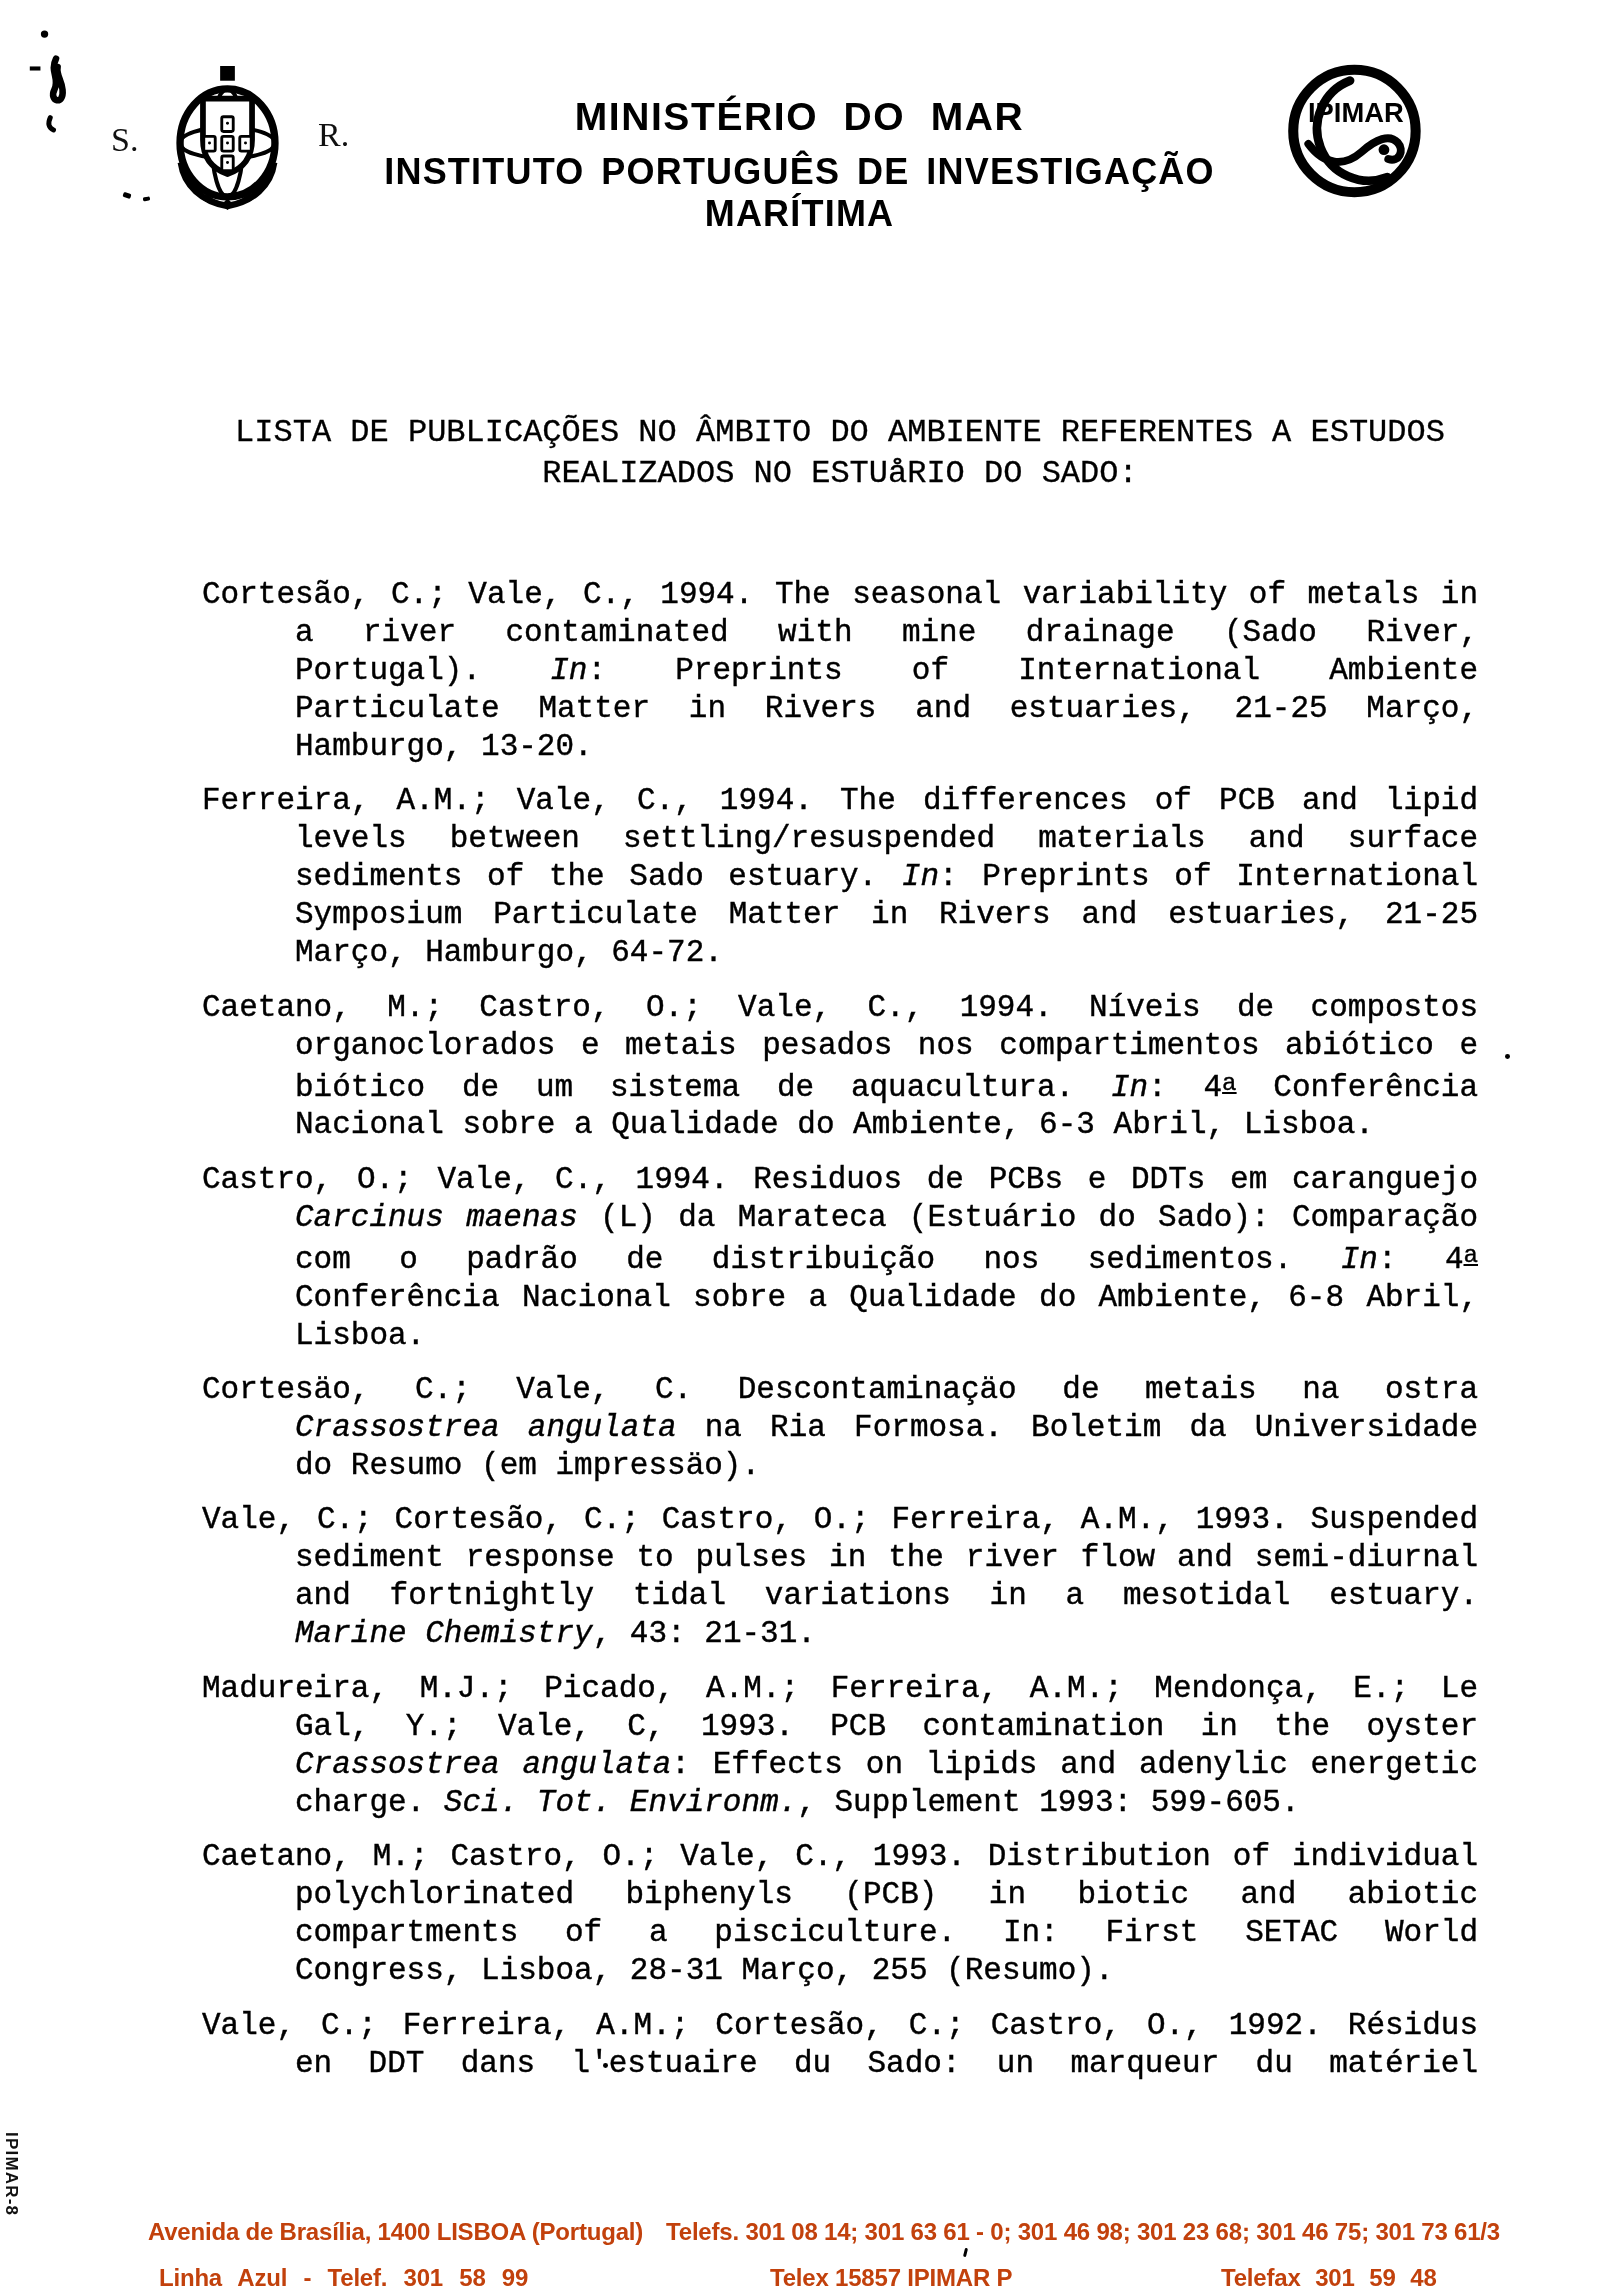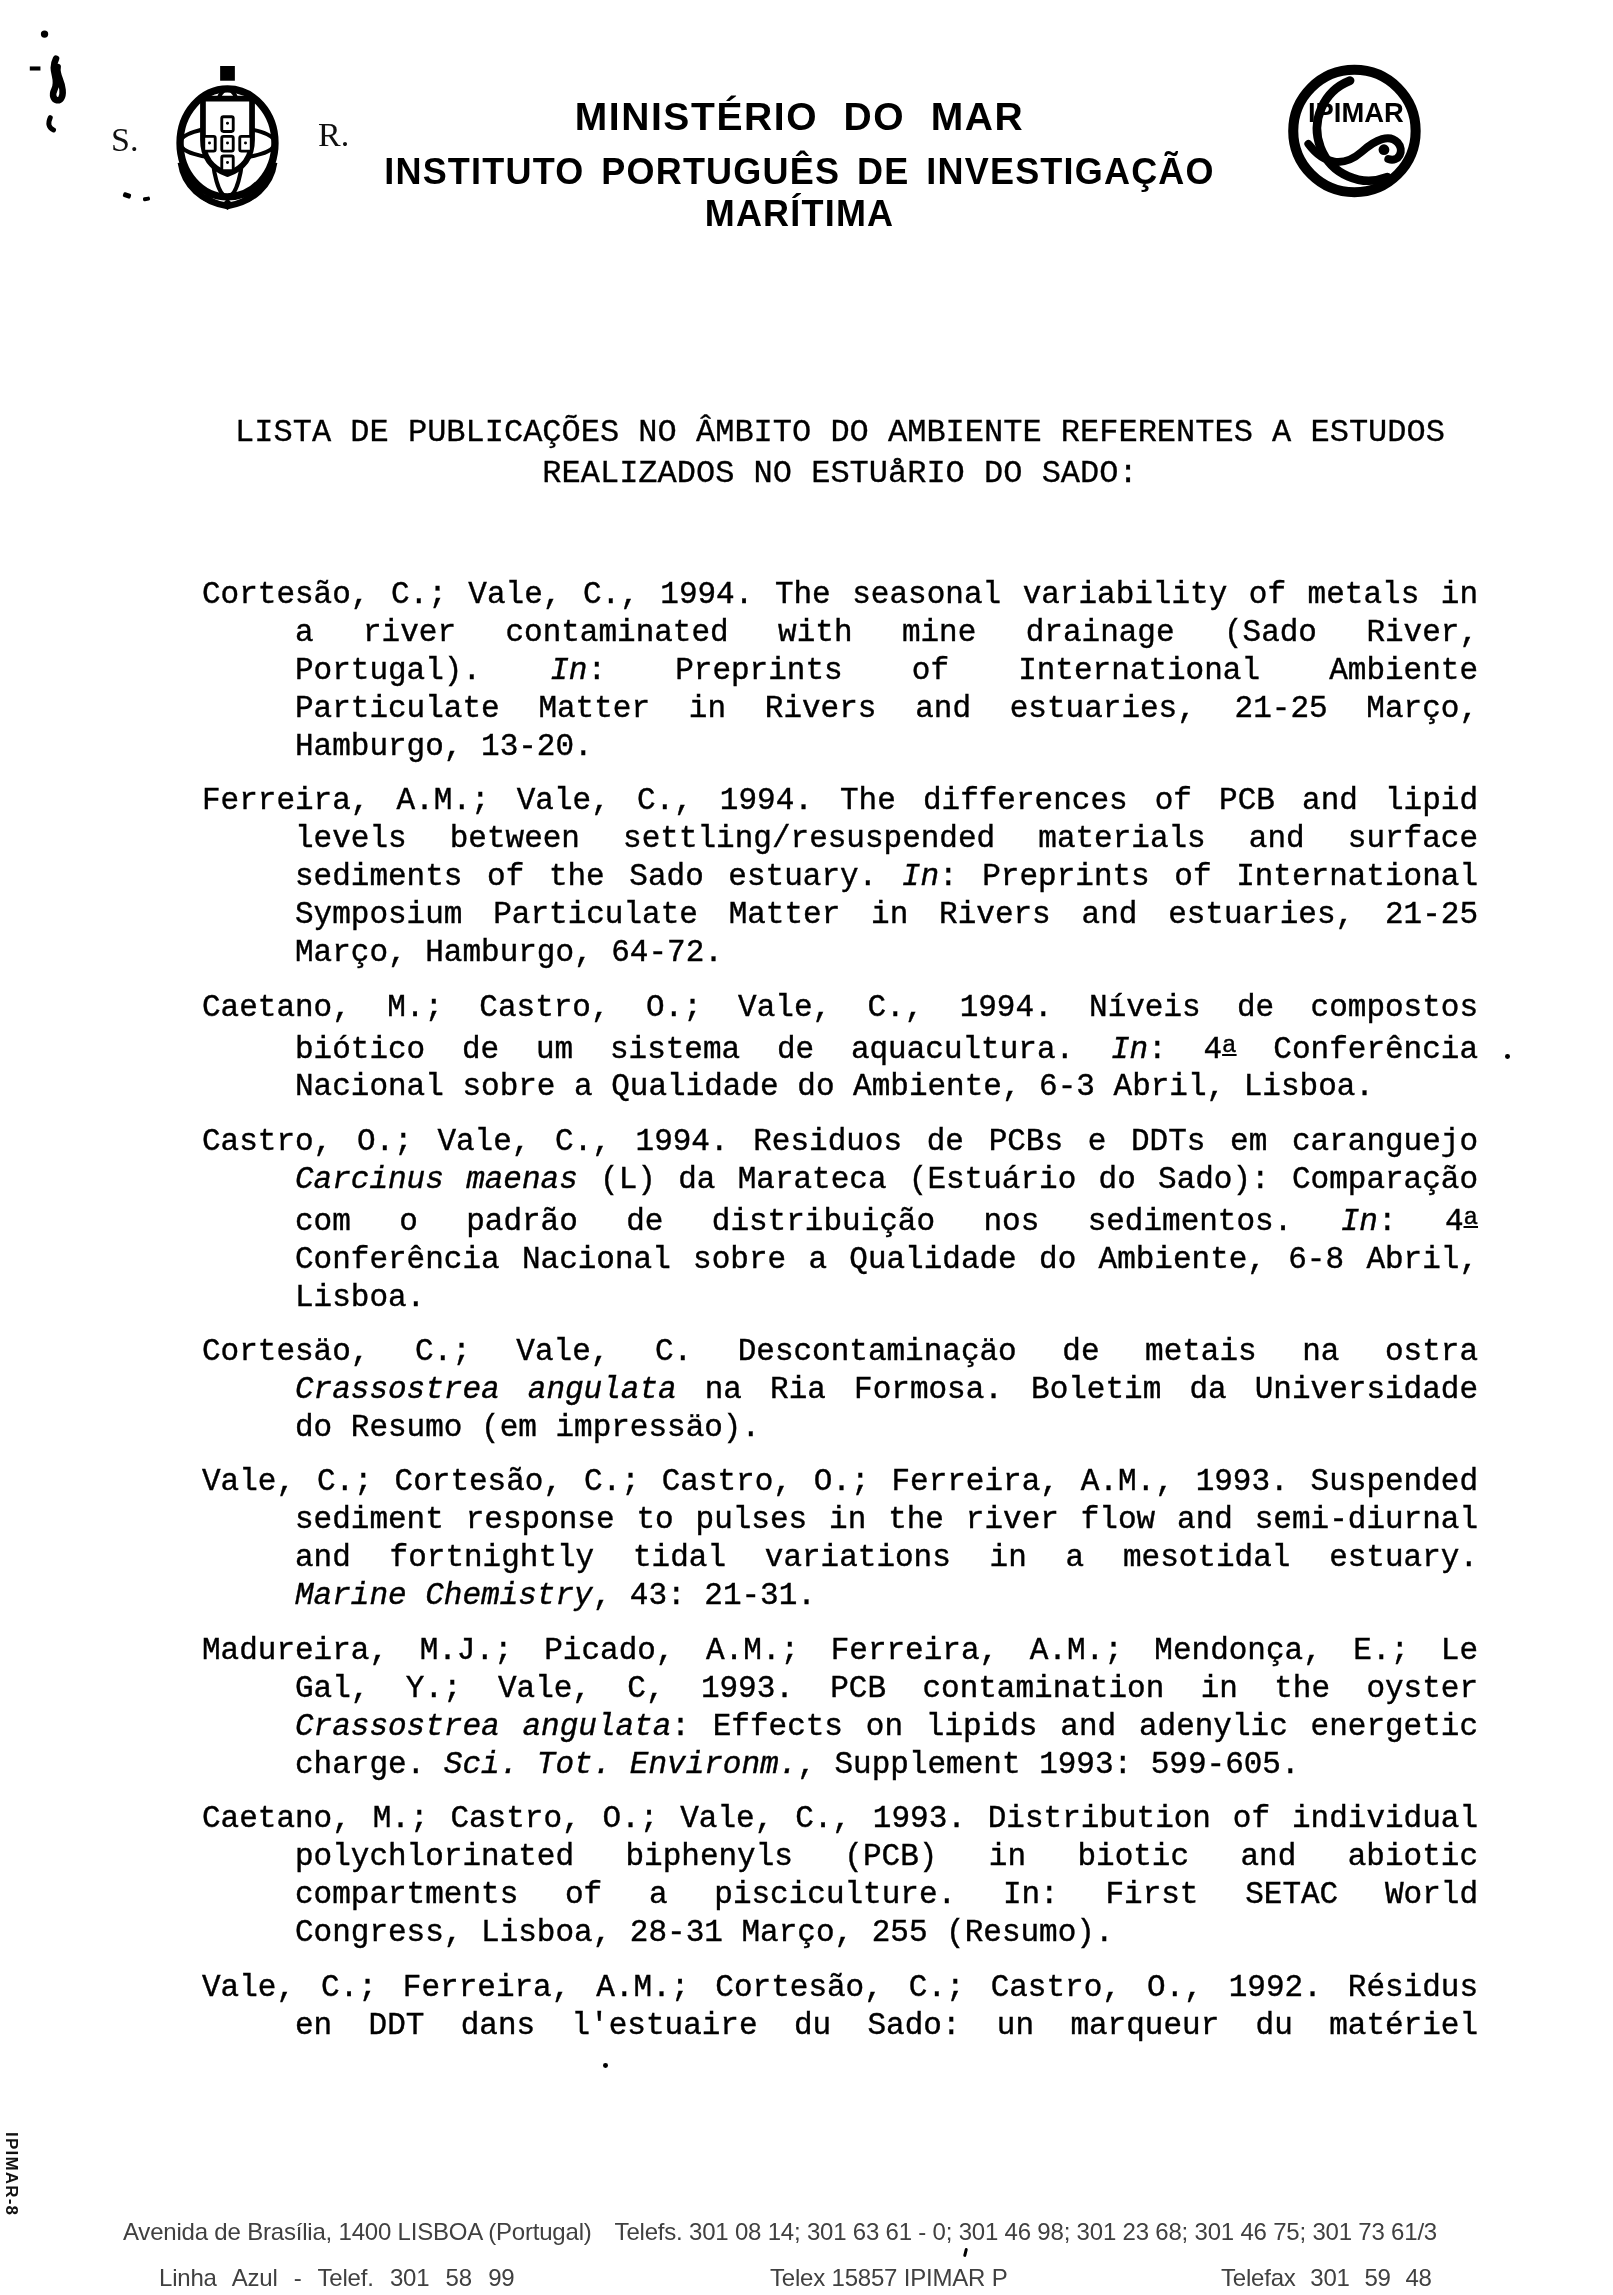--- a/index.html
+++ b/index.html
@@ -25,21 +25,21 @@
   .entry{margin-bottom:16.4px;}
   .line{text-align:justify;text-align-last:justify;white-space:normal;}
   .line.cont{padding-left:93px;}
   .line.nj{text-align:left;text-align-last:left;}
   .it{font-style:italic;}
   .ord{text-decoration:underline;font-size:78%;vertical-align:5.7px;}
   
   .side-code{position:absolute;left:21px;top:2132px;transform:rotate(90deg);transform-origin:0 0;
              font-size:17px;font-weight:bold;letter-spacing:1.2px;color:#111;}
   
-  .footer{position:absolute;left:123px;top:2218px;width:1377px;font-size:24px;font-weight:400;letter-spacing:-0.2px;color:#404040;}
+  .footer{position:absolute;left:123px;top:2218px;width:1377px;font-size:24px;font-weight:700;letter-spacing:-0.2px;color:#c2410c;text-align:right;}
   .f-line1 .gap{margin-left:23px;}
   .f-line2{position:relative;margin-top:18px;height:31px;margin-left:36px;}
   .f-linha{position:absolute;left:0;word-spacing:9.8px;}
   .f-telex{position:absolute;left:611px;}
   .f-fax{position:absolute;left:1062px;word-spacing:8.2px;}
   
   .ink{position:absolute;background:#000;border-radius:1.6px;}
 </style>
 </head>
 <body>
@@ -122,20 +122,21 @@
       </div>
       <div class="entry">
         <div class="line"><span>Ferreira, A.M.; Vale, C., 1994. The differences of PCB and lipid</span></div>
         <div class="line cont"><span>levels between settling/resuspended materials and surface</span></div>
         <div class="line cont"><span>sediments of the Sado estuary. </span><span class="it">In</span><span>: Preprints of International</span></div>
         <div class="line cont"><span>Symposium Particulate Matter in Rivers and estuaries, 21-25</span></div>
         <div class="line cont nj"><span>Março, Hamburgo, 64-72.</span></div>
       </div>
       <div class="entry">
         <div class="line"><span>Caetano, M.; Castro, O.; Vale, C., 1994. Níveis de compostos</span></div>
+        <div class="line cont"><span>organoclorados e metais pesados nos compartimentos abiótico e</span></div>
         <div class="line cont"><span>biótico de um sistema de aquacultura. </span><span class="it">In</span><span>: 4</span><span class="ord">a</span><span> Conferência</span></div>
         <div class="line cont nj"><span>Nacional sobre a Qualidade do Ambiente, 6-3 Abril, Lisboa.</span></div>
       </div>
       <div class="entry">
         <div class="line"><span>Castro, O.; Vale, C., 1994. Residuos de PCBs e DDTs em caranguejo</span></div>
         <div class="line cont"><span class="it">Carcinus maenas</span><span> (L) da Marateca (Estuário do Sado): Comparação</span></div>
         <div class="line cont"><span>com o padrão de distribuição nos sedimentos. </span><span class="it">In</span><span>: 4</span><span class="ord">a</span></div>
         <div class="line cont"><span>Conferência Nacional sobre a Qualidade do Ambiente, 6-8 Abril,</span></div>
         <div class="line cont nj"><span>Lisboa.</span></div>
       </div>

